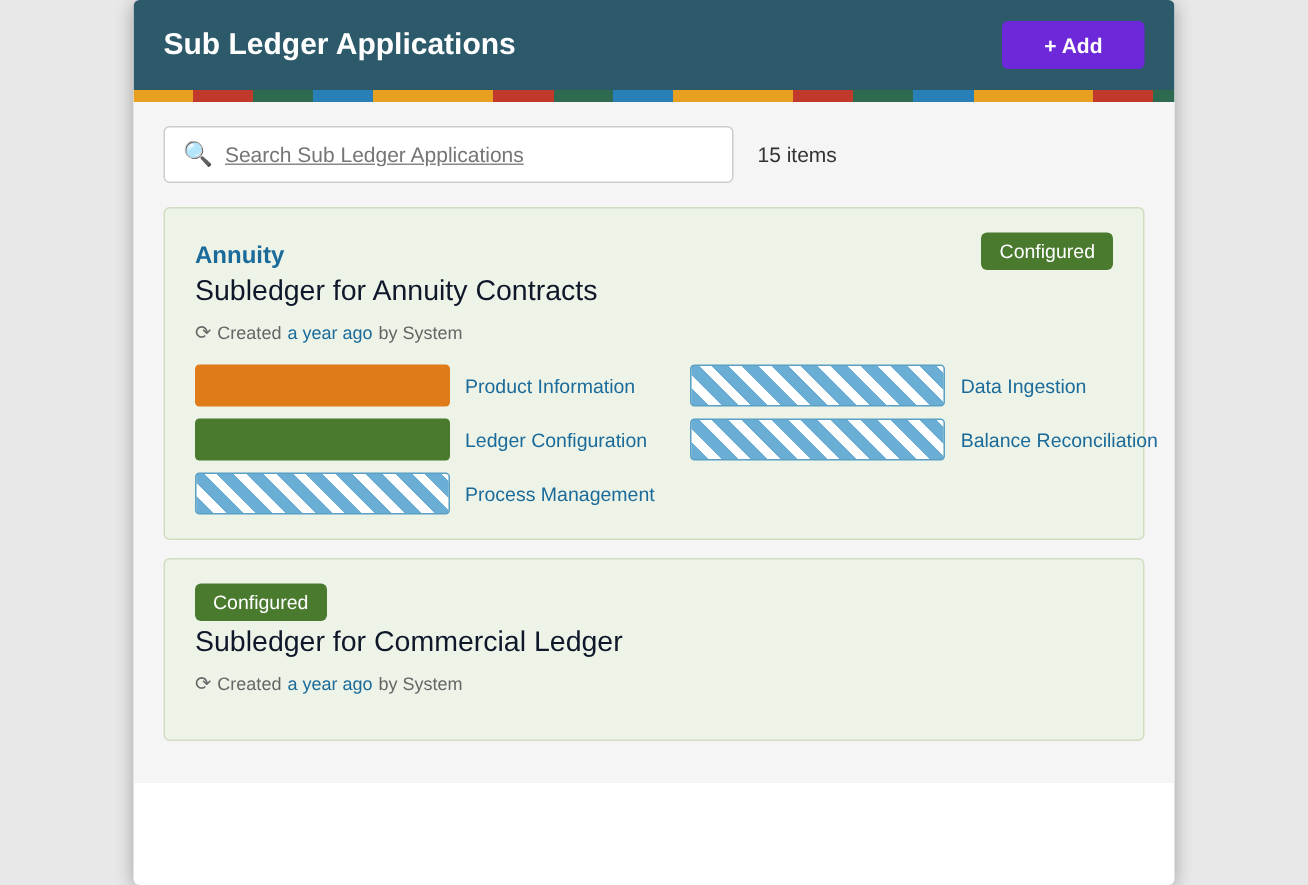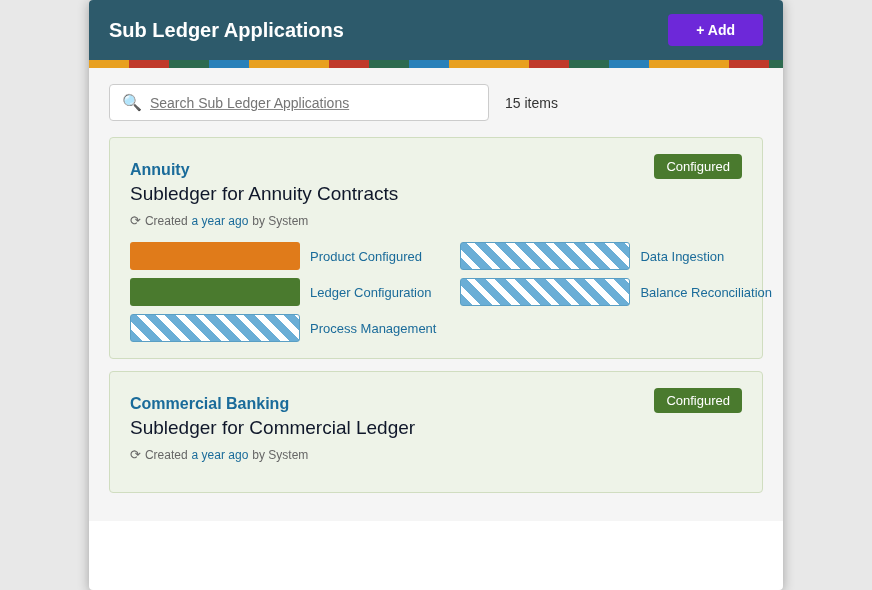--- a/index.html
+++ b/index.html
@@ -215,21 +215,21 @@
       <div class="card-meta">
         <span class="history-icon">⟳</span>
         <span>Created</span>
         <span class="link-text">a year ago</span>
         <span>by System</span>
       </div>
       <div class="steps-grid">
 
         <div class="step-item">
           <div class="step-bar orange"></div>
-          <span class="step-label">Product Configured</span>
+          <span class="step-label">Product Information</span>
         </div>
         <div class="step-item">
           <div class="step-bar striped"></div>
           <span class="step-label">Data Ingestion</span>
         </div>
 
         <div class="step-item">
           <div class="step-bar green-dark"></div>
           <span class="step-label">Ledger Configuration</span>
         </div>
@@ -240,21 +240,20 @@
         </div>
         <div class="step-item">
           <div class="step-bar striped"></div>
           <span class="step-label">Process Management</span>
         </div>
       </div>
     </div>
 
     <div class="card">
       <div class="card-header">
-        <span class="card-title">Commercial Banking</span>
         <span class="configured-badge">Configured</span>
       </div>
       <div class="card-subtitle">Subledger for Commercial Ledger</div>
       <div class="card-meta">
         <span class="history-icon">⟳</span>
         <span>Created</span>
         <span class="link-text">a year ago</span>
         <span>by System</span>
       </div>
     </div>

